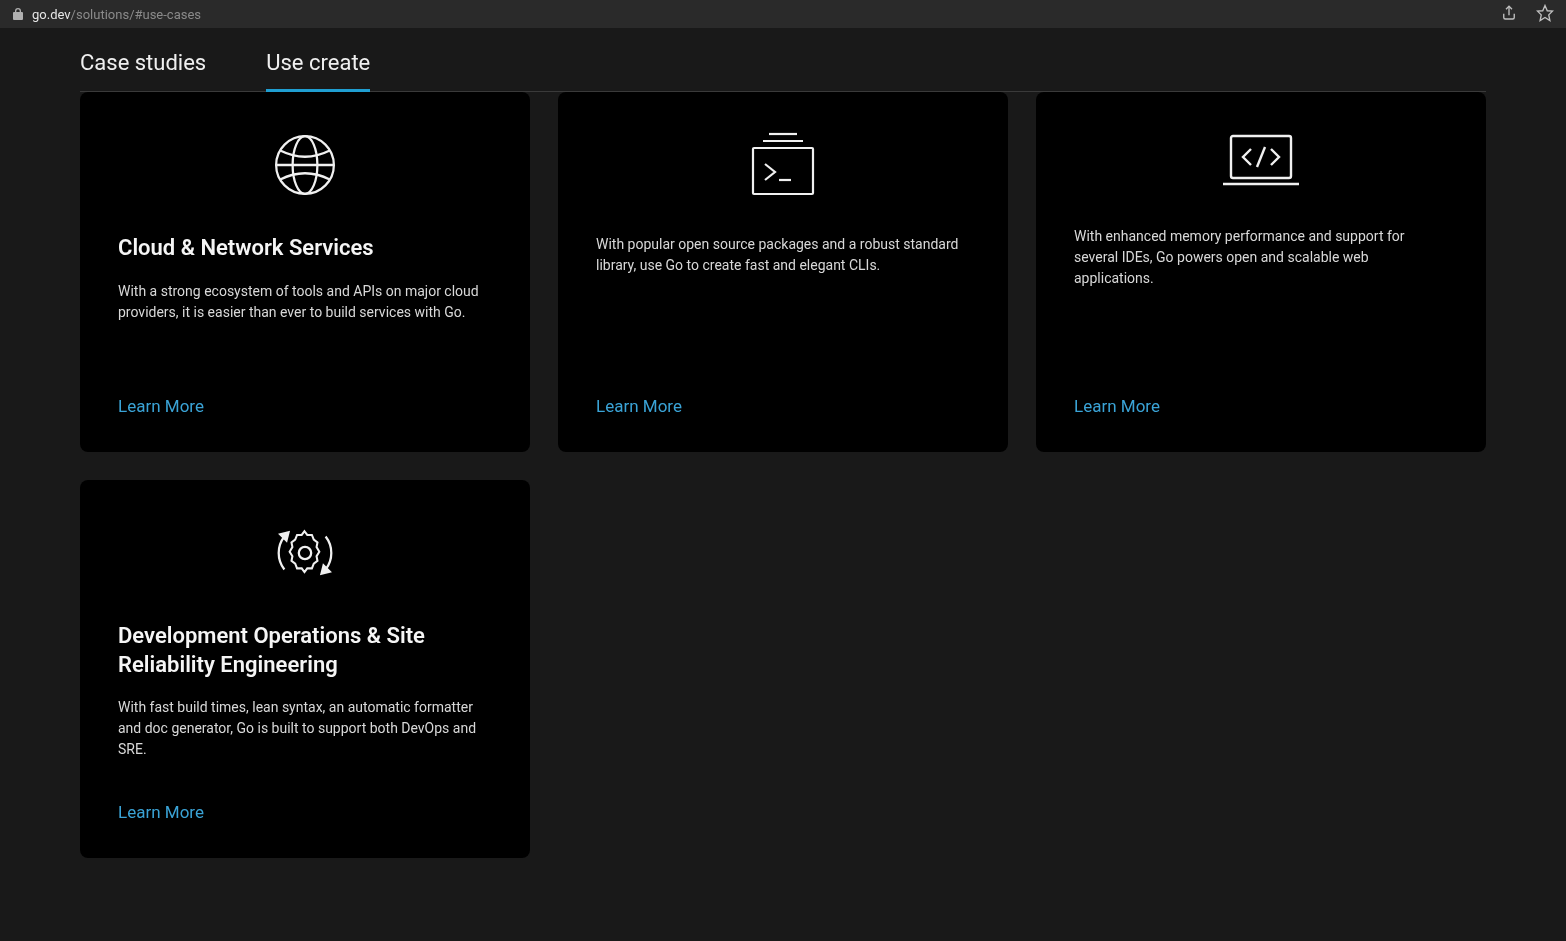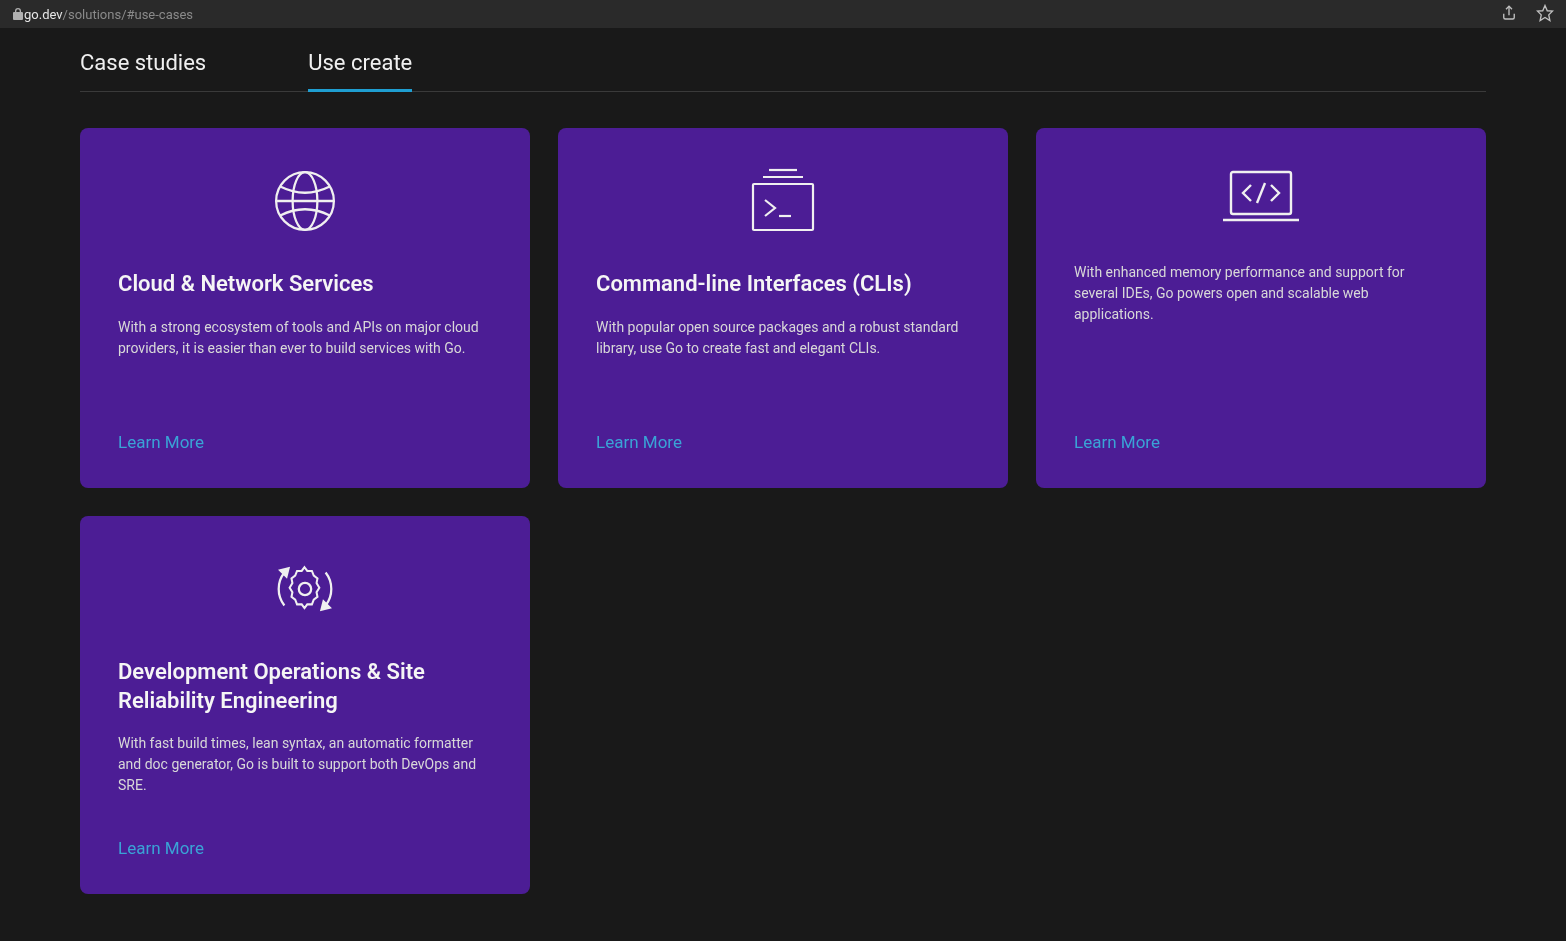--- a/index.html
+++ b/index.html
@@ -14,33 +14,32 @@
 .address-bar {
   background: #2a2a2a;
   height: 28px;
   display: flex;
   align-items: center;
   padding: 0 12px;
   color: #b0b0b0;
   font-size: 13px;
   justify-content: space-between;
 }
-.address-left { display: flex; align-items: center; }
+.address-left { display: flex; align-items: center; gap: 8px; }
 .lock-icon { color: #b0b0b0; display: inline-flex; }
 .url-host { color: #e6e6e6; }
 .url-path { color: #8a8a8a; }
 .address-right { display: flex; align-items: center; gap: 18px; color: #c0c0c0; }
 .address-right svg { cursor: pointer; }
 .content-wrapper { padding: 0 80px; }
 .tabs {
   display: flex;
-  gap: 102px;
+  gap: 60px;
   padding-top: 22px;
   border-bottom: 1px solid #3a3a3a;
-  margin-bottom: 36px;
 }
 .tab {
   font-size: 22px;
   color: #f0f0f0;
   padding-bottom: 16px;
   cursor: pointer;
   position: relative;
 }
 .tab.active::after {
   content: "";
@@ -48,21 +47,21 @@
   left: 0; right: 0; bottom: -1px;
   height: 3px;
   background: #1f9ed1;
 }
 .cards {
   display: grid;
   grid-template-columns: repeat(3, 1fr);
   gap: 28px;
 }
 .card {
-  background: #4c1d95;
+  background: #000000;
   border-radius: 8px;
   padding: 40px 38px 36px;
   display: flex;
   flex-direction: column;
   min-height: 360px;
 }
 .card-icon {
   display: flex;
   justify-content: center;
   margin-bottom: 36px;
@@ -145,21 +144,20 @@
     <div class="card">
       <div class="card-icon">
         <svg width="72" height="66" viewBox="0 0 72 66" fill="none" stroke="currentColor" stroke-width="2.2">
           <line x1="22" y1="2" x2="50" y2="2"></line>
           <line x1="16" y1="9" x2="56" y2="9"></line>
           <rect x="6" y="16" width="60" height="46" rx="1"></rect>
           <path d="M18 32 L28 40 L18 48"></path>
           <line x1="32" y1="48" x2="44" y2="48"></line>
         </svg>
       </div>
-      <h3 class="card-title">Command-line Interfaces (CLIs)</h3>
       <p class="card-desc">With popular open source packages and a robust standard library, use Go to create fast and elegant CLIs.</p>
       <a class="card-link">Learn More</a>
     </div>
 
     <div class="card">
       <div class="card-icon">
         <svg width="80" height="58" viewBox="0 0 80 58" fill="none" stroke="currentColor" stroke-width="2.4">
           <rect x="10" y="4" width="60" height="42" rx="2"></rect>
           <line x1="2" y1="52" x2="78" y2="52"></line>
           <path d="M30 17 L22 25 L30 33"></path>

